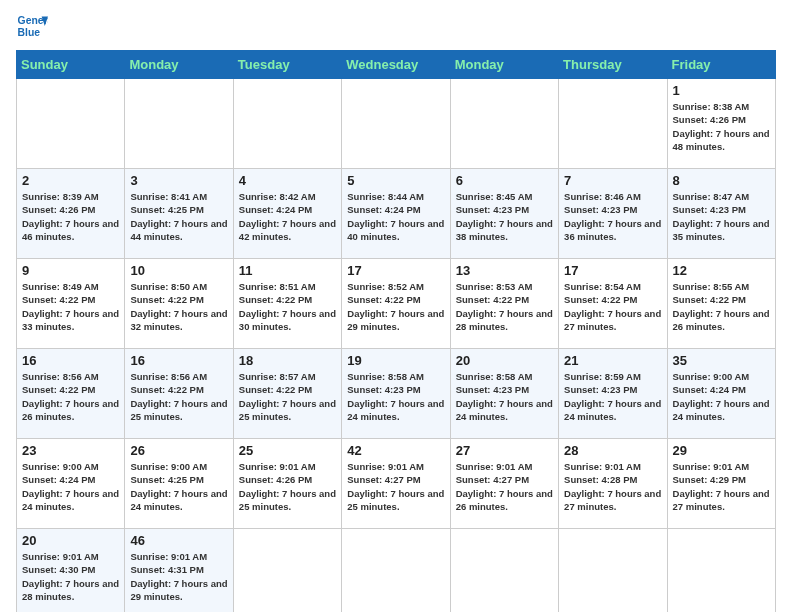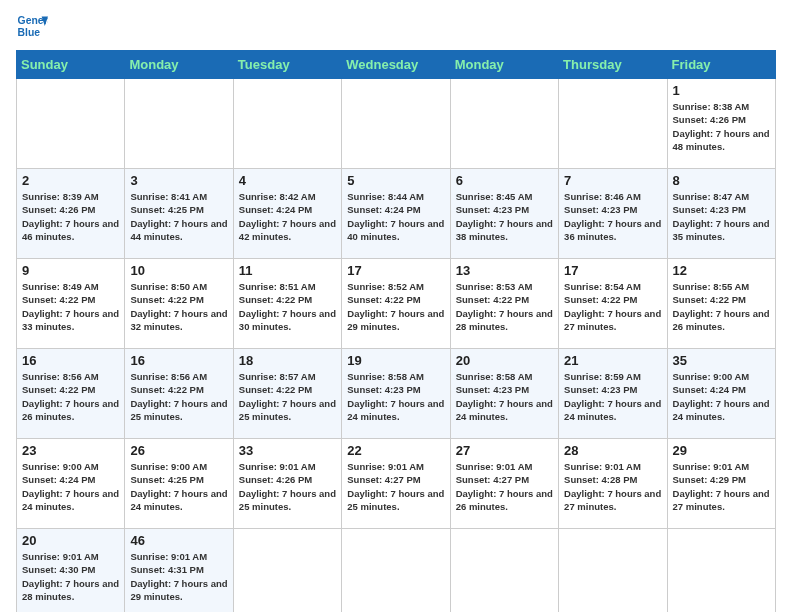--- a/index.html
+++ b/index.html
@@ -321,29 +321,29 @@
       </td>
           <td>
         <span class="day-number">26</span>
         <div class="day-detail">
           Sunrise: 9:00 AM<br>
           Sunset: 4:25 PM<br>
           Daylight: 7 hours and 24 minutes.
         </div>
       </td>
           <td>
-        <span class="day-number">33</span>
+        <span class="day-number">25</span>
         <div class="day-detail">
           Sunrise: 9:01 AM<br>
           Sunset: 4:26 PM<br>
           Daylight: 7 hours and 25 minutes.
         </div>
       </td>
           <td>
-        <span class="day-number">22</span>
+        <span class="day-number">42</span>
         <div class="day-detail">
           Sunrise: 9:01 AM<br>
           Sunset: 4:27 PM<br>
           Daylight: 7 hours and 25 minutes.
         </div>
       </td>
           <td>
         <span class="day-number">27</span>
         <div class="day-detail">
           Sunrise: 9:01 AM<br>

